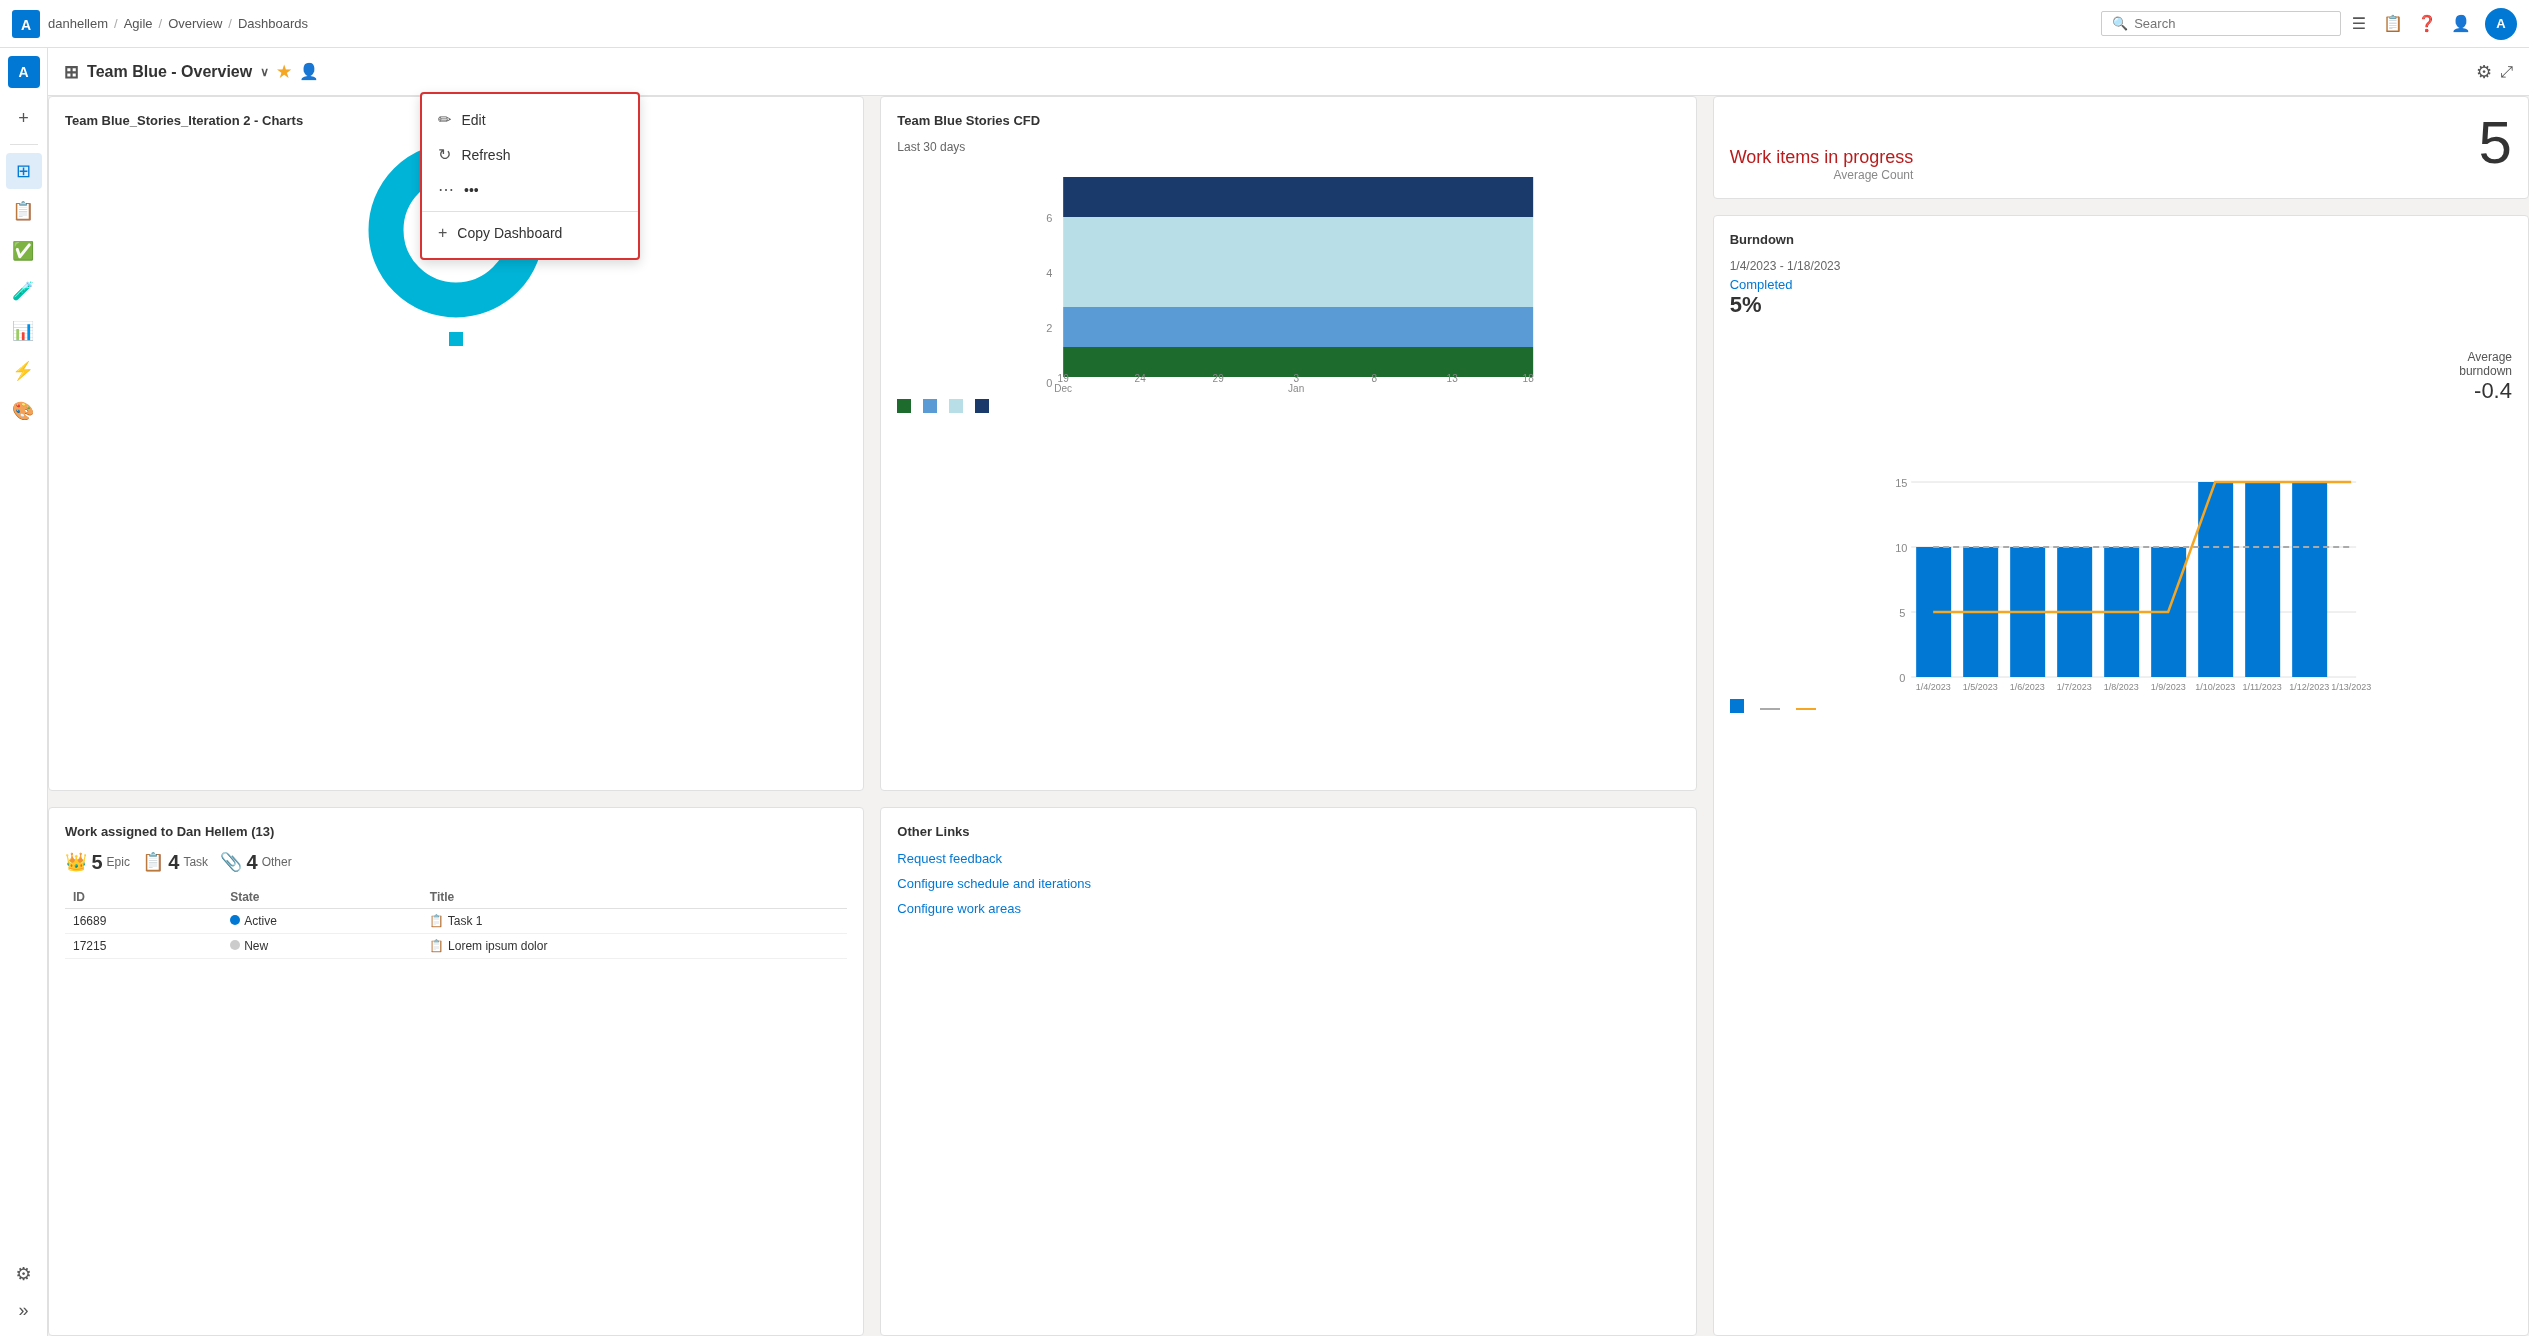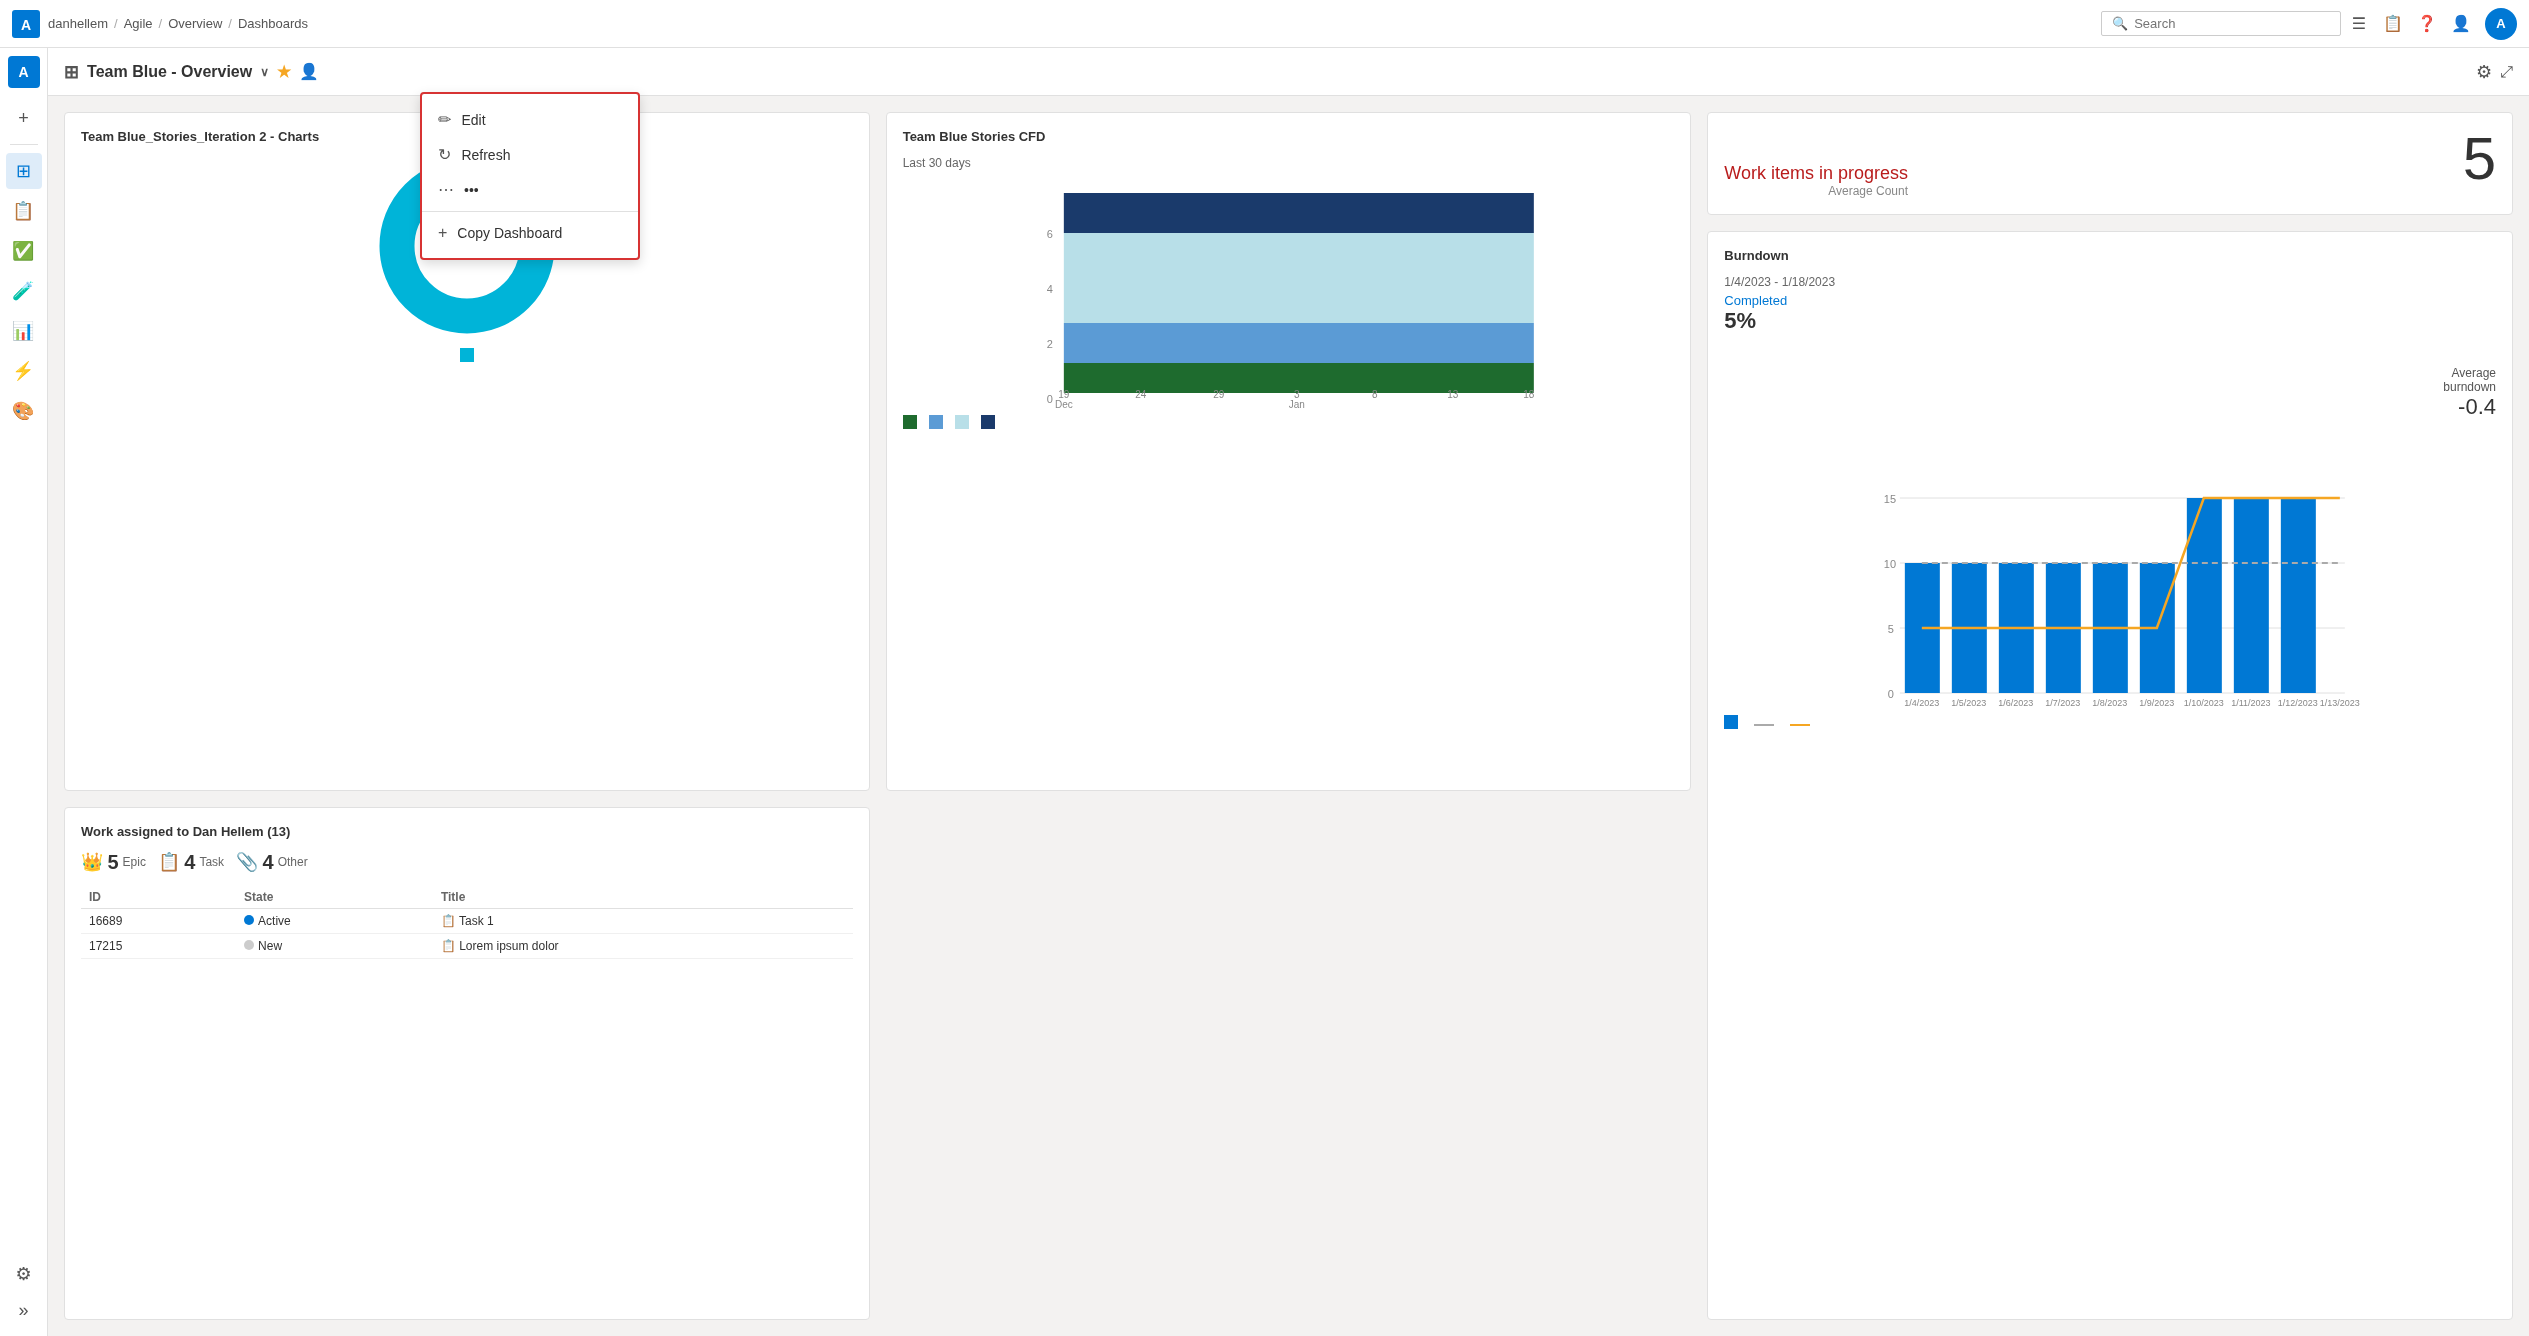--- a/index.html
+++ b/index.html
@@ -65,21 +65,21 @@
     }
     .dropdown-item {
       display: flex; align-items: center; gap: 10px;
       padding: 8px 16px; cursor: pointer; font-size: 14px; color: #333;
     }
     .dropdown-item .item-icon { font-size: 16px; color: #555; }
     .dropdown-divider { height: 1px; background: #e0e0e0; margin: 4px 0; }
 
     
     .dash-content {
-      flex: 1; overflow-y: auto; padding: 16px;
+      flex: 1; overflow-y: auto; 
       display: grid;
       grid-template-columns: 1fr 1fr 1fr;
       grid-template-rows: auto auto;
       gap: 16px;
     }
 
     .widget {
       background: #fff; border: 1px solid #e0e0e0; border-radius: 4px;
       padding: 16px; position: relative;
     }
@@ -376,16 +376,22 @@
             </tr>
             <tr>
               <td>17215</td>
               <td><span class="state-dot state-new"></span>New</td>
               <td>📋 Lorem ipsum dolor</td>
             </tr>
           </tbody>
         </table>
       </div>
 
+      <div class="widget" style="grid-column:2;grid-row:2;">
+        <div class="widget-title">Other Links</div>
+        <a class="other-link" href="#">Request feedback</a>
+        <a class="other-link" href="#">Configure schedule and iterations</a>
+        <a class="other-link" href="#">Configure work areas</a>
+      </div>
 
     </div>
   </div>
 </div>
 
 </body></html>

